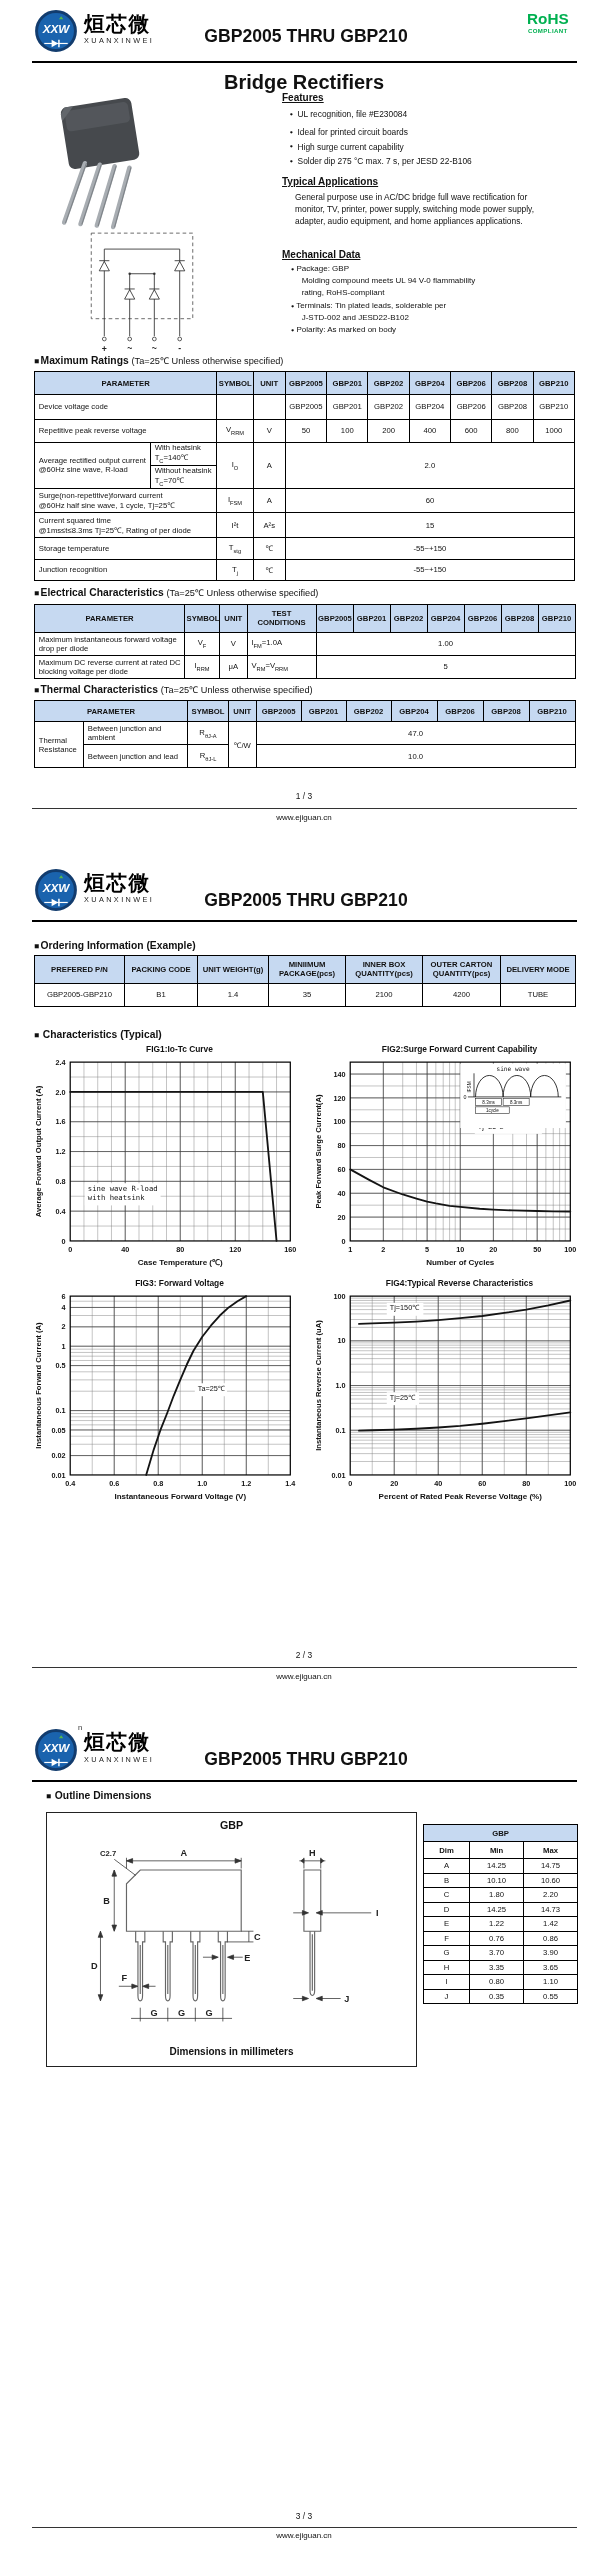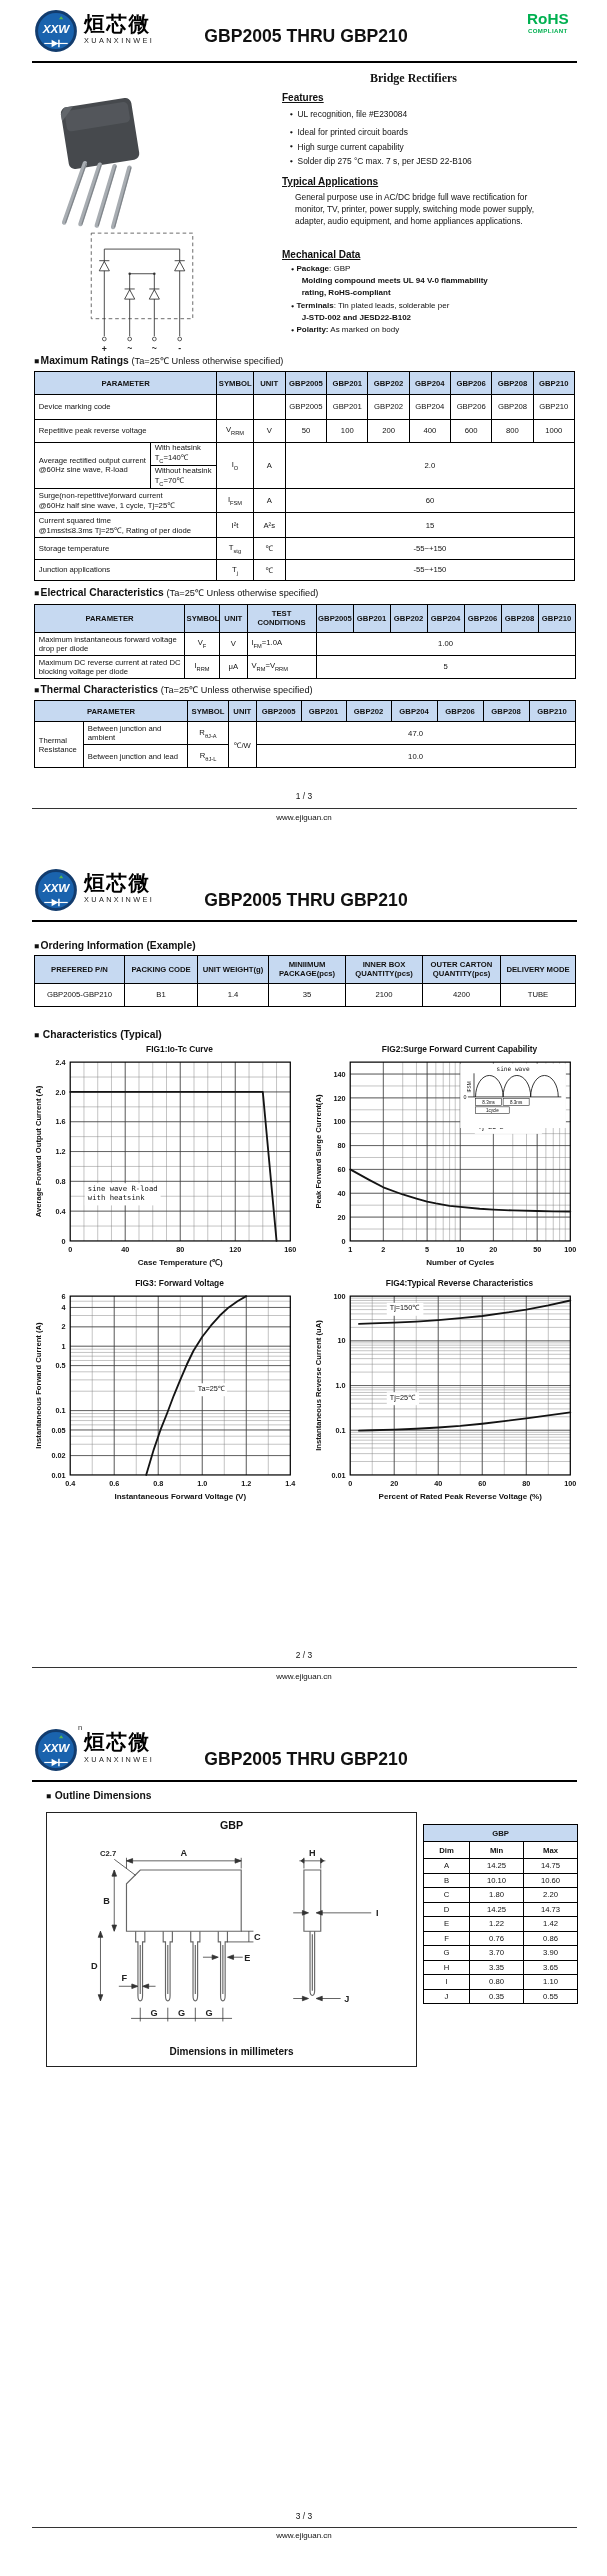--- a/index.html
+++ b/index.html
@@ -7,29 +7,29 @@
        font-family:"Liberation Sans",sans-serif;color:#111;}
   .abs{position:absolute;}
   .page{position:absolute;left:0;width:608px;height:859px;background:#fff;overflow:hidden;}
   
   .hdr-rule{position:absolute;left:32px;width:545px;height:1.5px;background:#000;}
   .brand-cn{font-weight:bold;font-size:20.7px;letter-spacing:1.5px;color:#000;line-height:1;}
   .brand-en{font-size:7.3px;letter-spacing:2.4px;color:#222;margin-top:1.5px;}
   .doc-title{font-weight:bold;font-size:17.6px;text-align:center;}
   .rohs1{color:#00b050;font-weight:bold;font-size:15.3px;line-height:1;}
   .rohs2{color:#00b050;font-weight:bold;font-size:6.1px;letter-spacing:0.4px;margin-top:1.5px;}
-  .product-title{font-weight:bold;font-size:12px;text-align:right;font-family:Liberation Serif, serif;}
+  .product-title{font-weight:bold;font-size:20px;text-align:center;}
   
   .rc-h{font-weight:bold;font-size:10px;text-decoration:underline;}
   .li{display:flex;font-size:8.4px;line-height:1.2;}
   .li .dot{font-size:5.4px;margin:1.5px 4.6px 0 7.7px;}
   .para{font-size:8.4px;line-height:12.2px;}
   .mli{font-size:8px;line-height:12.2px;}
-  .mli b{font-weight:bold;}
-  .cont{padding-left:10.7px;font-weight:bold;}
+  .mli b{font-weight:normal;}
+  .cont{padding-left:10.7px;}
   
   .sec{font-size:10.3px;font-weight:bold;}
   .sec .cond{font-weight:normal;font-size:9.2px;}
   .sq{font-size:8.4px;margin-right:1.5px;}
   
   table.dt{border-collapse:collapse;table-layout:fixed;font-size:7.7px;}
   .dt th,.dt td{border:1px solid #000;text-align:center;vertical-align:middle;padding:0.8px 1.5px;overflow:hidden;}
   .dt th{background:#c6d9f1;font-weight:bold;font-size:7.7px;}
   .dt td.pl,.dt th.pl{text-align:left;padding-left:3.8px;}
   sub{font-size:5.7px;}
@@ -191,21 +191,21 @@
       <th>UNIT</th>
       <th>GBP2005</th>
       <th>GBP201</th>
       <th>GBP202</th>
       <th>GBP204</th>
       <th>GBP206</th>
       <th>GBP208</th>
       <th>GBP210</th>
     </tr>
     <tr style="height:24.5px">
-      <td colspan="2" class="pl">Device marking code</td>
+      <td colspan="2" class="pl">Device voltage code</td>
       <td></td>
       <td></td>
       <td>GBP2005</td>
       <td>GBP201</td>
       <td>GBP202</td>
       <td>GBP204</td>
       <td>GBP206</td>
       <td>GBP208</td>
       <td>GBP210</td>
     </tr>
@@ -255,21 +255,21 @@
       <td>A²s</td>
       <td colspan="7">15</td>
     </tr>
     <tr style="height:22px">
       <td colspan="2" class="pl">Storage temperature</td>
       <td><span>T</span><sub>stg</sub></td>
       <td>℃</td>
       <td colspan="7">-55~+150</td>
     </tr>
     <tr style="height:21.4px">
-      <td colspan="2" class="pl">Junction applications</td>
+      <td colspan="2" class="pl">Junction recognition</td>
       <td><span>T</span><sub>j</sub></td>
       <td>℃</td>
       <td colspan="7">-55~+150</td>
     </tr>
   </tbody>
     </table>
 
   <div class="abs sec" style="left:34px;top:586px">
     <span class="sq">■</span><span>Electrical Characteristics</span> <span class="cond">(Ta=25℃ Unless otherwise specified)</span>
   </div>

